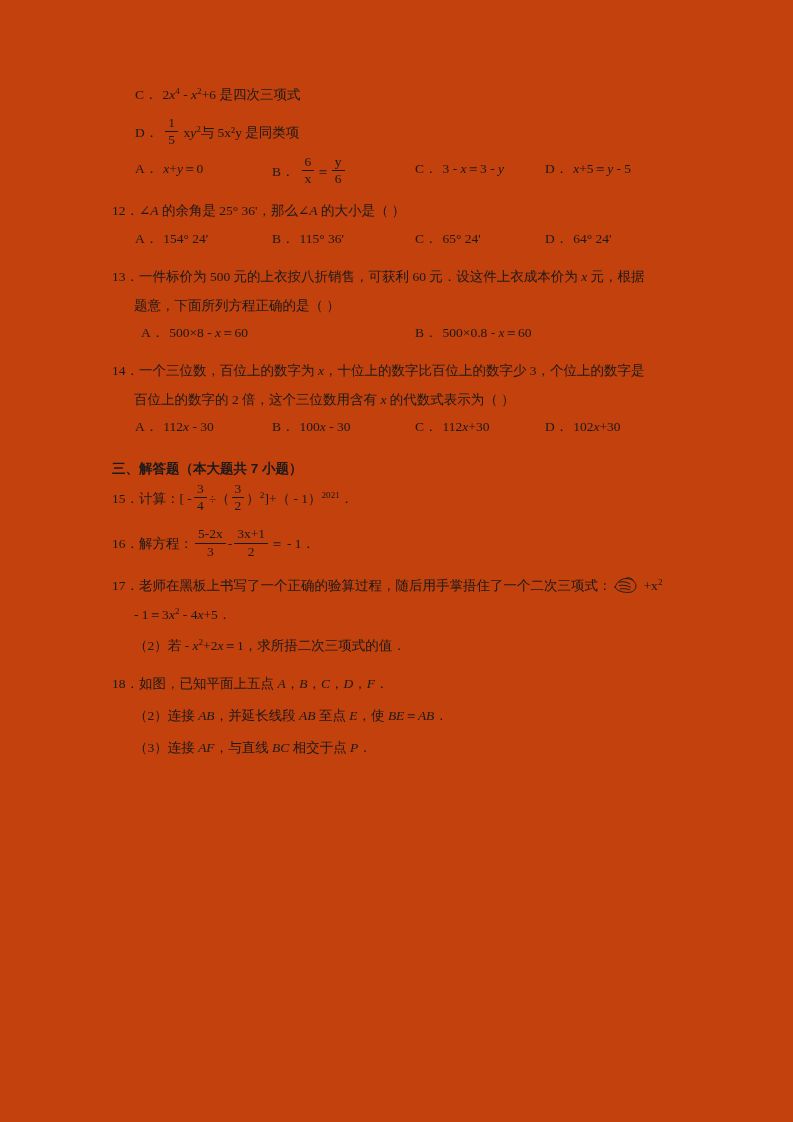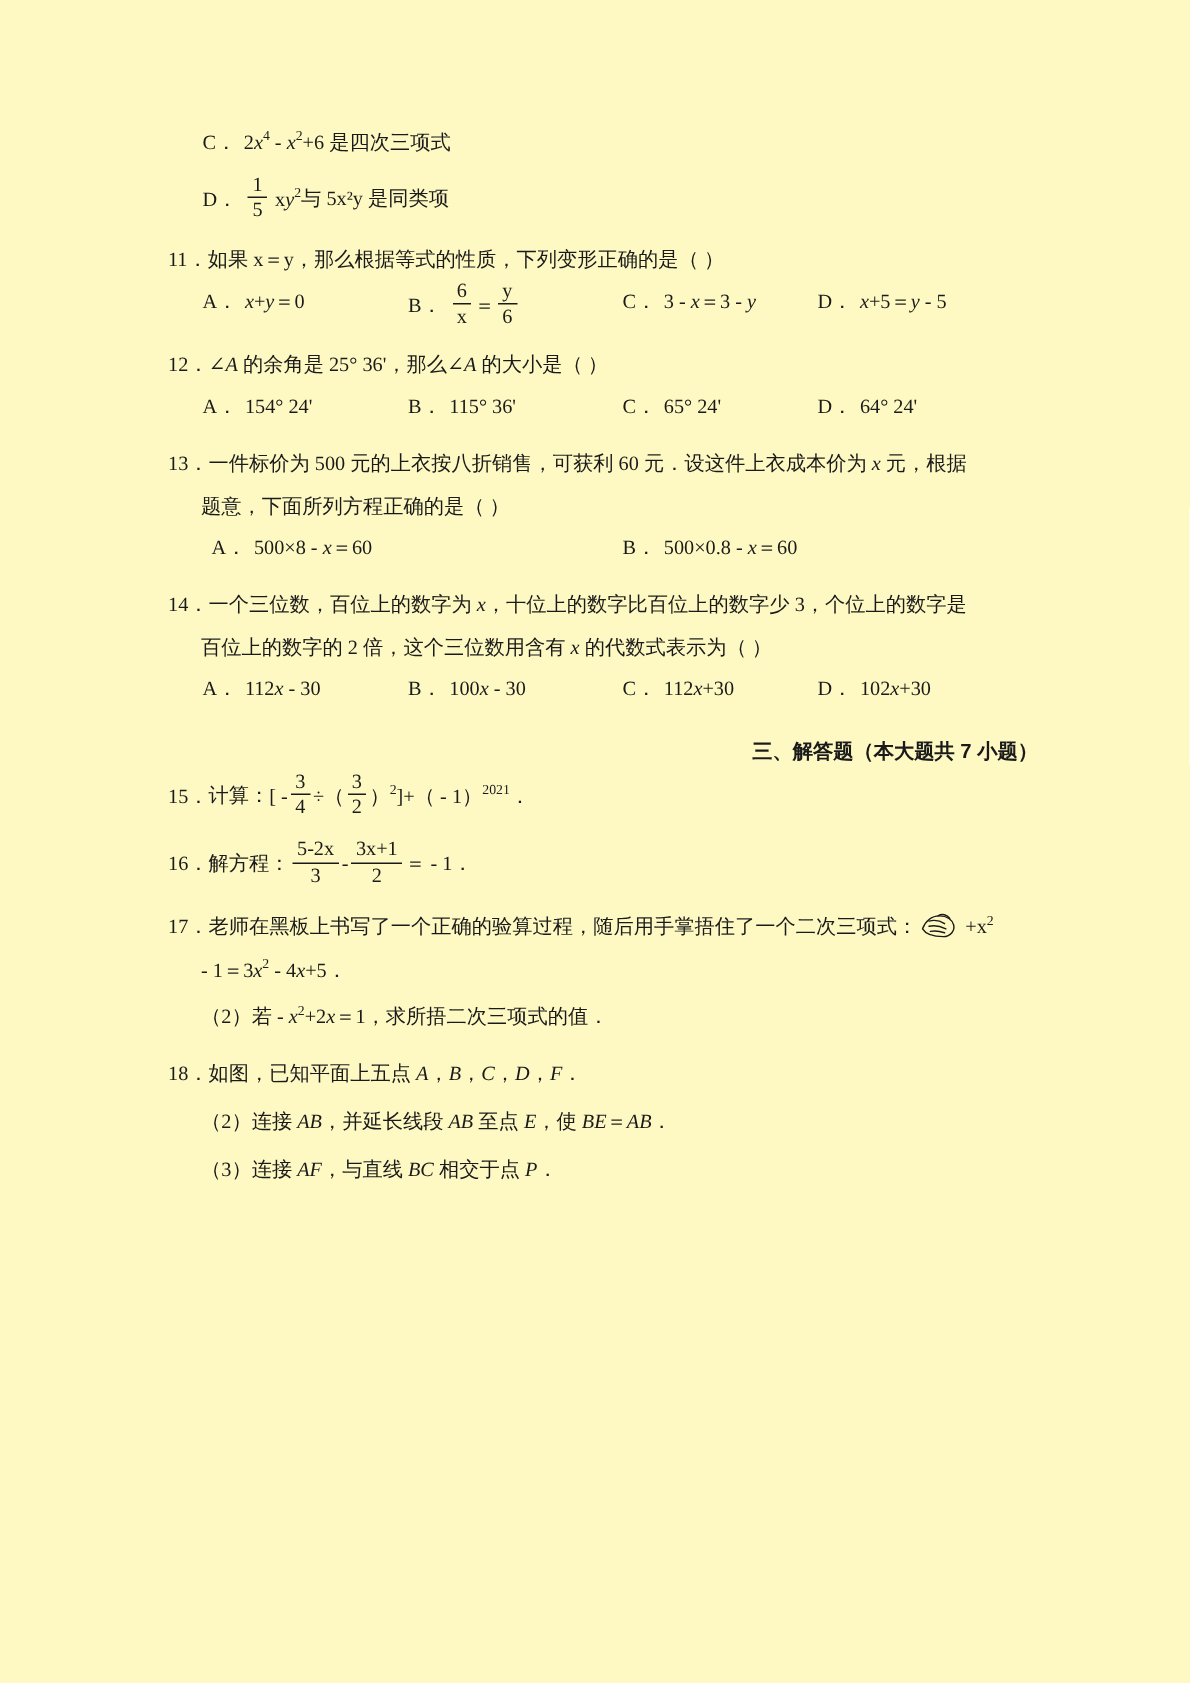--- a/index.html
+++ b/index.html
@@ -13,21 +13,21 @@
     position: relative;
     font-family: "Liberation Serif", "DejaVu Serif", serif;
     color: #1a1a1a;
     -webkit-font-smoothing: antialiased;
   }
   .page {
     position: absolute;
     left: 0; top: 0;
     width: 793px;
     height: 1122px;
-    background: #fef9c3;
+    background: #c2410c;
     overflow: hidden;
   }
   .content {
     position: absolute;
     left: 112px;
     top: 78px;
     width: 580px;
   }
 
   
@@ -112,21 +112,20 @@
   }
   .bigfrac { font-size: 1.0em; vertical-align: -0.55em; }
 
   
   .section-head {
     margin-top: 14px;
     font-size: 13.5px;
     font-weight: bold;
     line-height: 22px;
     font-family: "Liberation Sans", "DejaVu Sans", sans-serif;
-    text-align: right;
   }
 
   
   .hand-icon {
     display: inline-block;
     width: 30px;
     height: 19px;
     vertical-align: -5px;
     margin: 0 1px;
   }
@@ -143,23 +142,20 @@
         <span class="optlabel">C．</span><span>2<i>x</i><sup>4</sup> - <i>x</i><sup>2</sup>+6&nbsp;</span><span>是四次三项式</span>
       </div>
     </div>
 
     <div class="optrow" style="height:34px;">
       <div class="opt c1" style="top:-2px;">
         <span class="optlabel">D．</span><span class="frac bigfrac"><span class="num">1</span><span class="den">5</span></span><span>&nbsp;x<i>y</i><sup>2</sup></span><span>与 5x²y 是同类项</span>
       </div>
     </div>
 
-    <div class="qline">
-      <span class="qnum">11．</span><span>如果 x＝y，那么根据等式的性质，下列变形正确的是（      ）</span>
-    </div>
     <div class="optrow" style="height:32px;">
       <div class="opt c1">
         <span class="optlabel">A．</span><span><i>x</i>+<i>y</i>＝0</span>
       </div>
       <div class="opt c2" style="top:-3px;">
         <span class="optlabel">B．</span><span class="frac bigfrac"><span class="num">6</span><span class="den">x</span></span><span>＝</span><span class="frac bigfrac"><span class="num">y</span><span class="den">6</span></span>
       </div>
       <div class="opt c3">
         <span class="optlabel">C．</span><span>3 - <i>x</i>＝3 - <i>y</i></span>
       </div>

